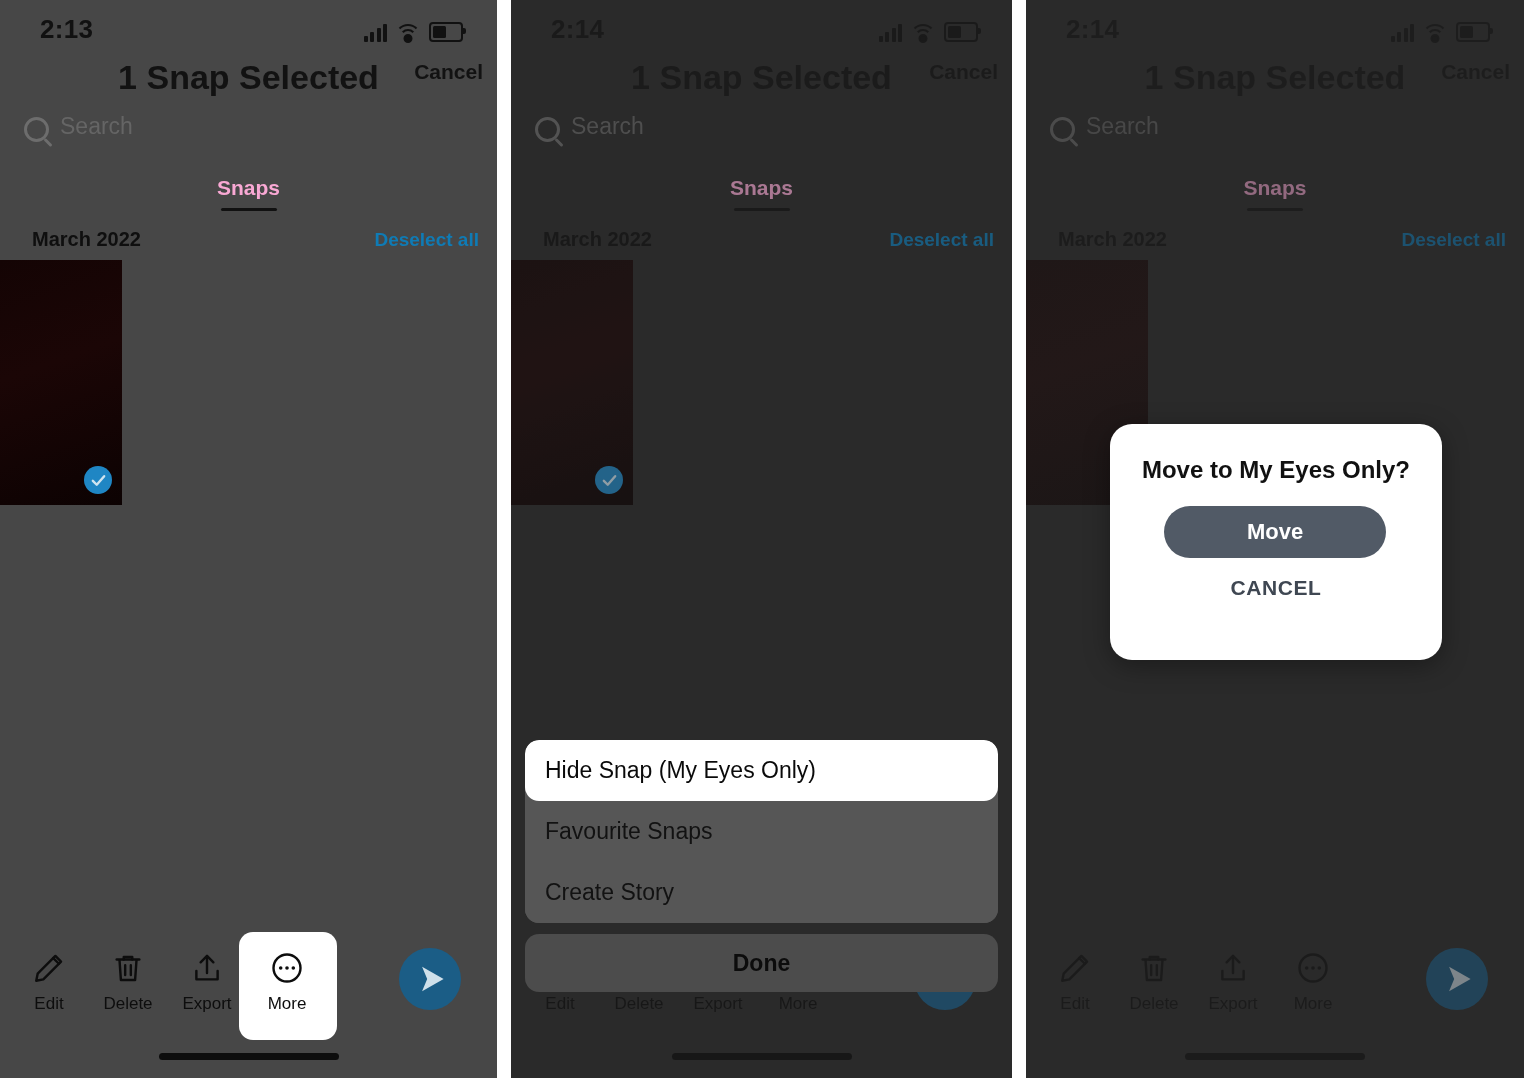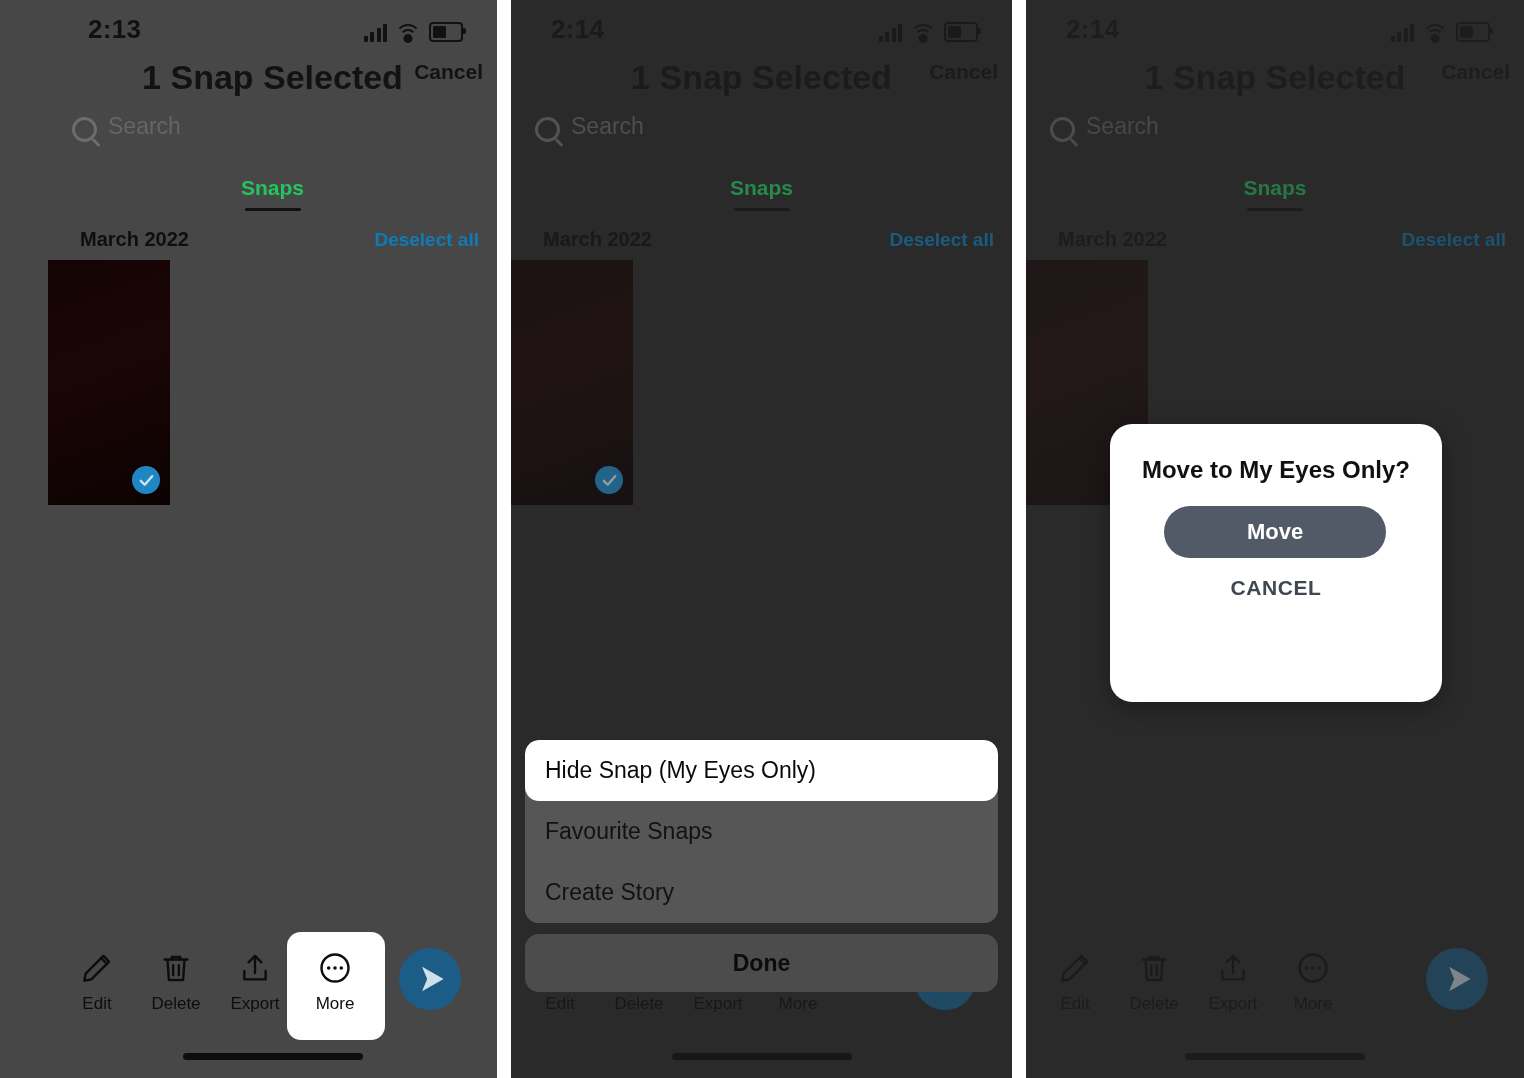--- a/index.html
+++ b/index.html
@@ -11,21 +11,21 @@
   .stage{position:relative;width:1524px;height:1078px;background:#ffffff;}
 
   
   .panel{position:absolute;top:0;height:1078px;overflow:hidden;}
   #panel-1{left:0;width:497px;background:#474747;}
   #panel-2{left:511px;width:501px;background:#2a2a2a;}
   #panel-3{left:1026px;width:498px;background:#2a2a2a;}
 
   
   .content{position:absolute;inset:0;}
-  .dim-1 .content{opacity:1;margin-left:48px;}
+  .dim-1 .content{opacity:1;}
   .dim-2 .content{opacity:.62;}
   .dim-3 .content{opacity:.50;}
 
   
   .statusbar{position:absolute;top:0;left:0;right:0;height:58px;}
   .clock{position:absolute;left:40px;top:14px;font-size:26px;font-weight:bold;color:#111;letter-spacing:.3px;}
   .status-icons{position:absolute;right:34px;top:16px;display:flex;align-items:flex-end;gap:9px;height:26px;}
   .bars{display:flex;align-items:flex-end;gap:2.5px;height:18px;}
   .bars i{display:block;width:4px;background:#111;border-radius:1px;}
   .bars i:nth-child(1){height:6px}.bars i:nth-child(2){height:10px}
@@ -45,21 +45,21 @@
   .nav-cancel{position:absolute;right:14px;top:2px;font-size:21px;font-weight:bold;color:#121212;}
 
   
   .search{position:absolute;top:112px;left:0;right:12px;height:40px;}
   .search .mag{position:absolute;left:24px;top:5px;width:19px;height:19px;border:3px solid #6d6d6d;border-radius:50%;}
   .search .mag::after{content:"";position:absolute;right:-7px;bottom:-5px;width:10px;height:3px;background:#6d6d6d;transform:rotate(45deg);border-radius:2px;}
   .search .ph{position:absolute;left:60px;top:1px;font-size:23px;color:#656565;}
 
   
   .tabs{position:absolute;top:176px;left:0;right:0;height:42px;}
-  .tab{position:absolute;left:0;right:0;text-align:center;font-size:21px;font-weight:bold;color:#22c55e;}
+  .tab{position:absolute;left:0;right:0;text-align:center;font-size:21px;font-weight:bold;color:#f9a8d4;}
   .tab-underline{position:absolute;left:50%;transform:translateX(-50%);top:32px;width:56px;height:3px;background:#111;border-radius:2px;}
 
   
   .section{position:absolute;top:228px;left:12px;right:0;height:26px;}
   .section .month{position:absolute;left:20px;top:0;font-size:20px;font-weight:bold;color:#0f0f0f;}
   .section .deselect{position:absolute;right:18px;top:1px;font-size:19px;font-weight:bold;color:#0f7bb5;}
 
   
   .grid{position:absolute;top:260px;left:0;width:100%;height:250px;}
   .thumb{position:absolute;left:0;top:0;width:122px;height:245px;
@@ -84,21 +84,21 @@
   
   .sheet{position:absolute;left:14px;right:14px;bottom:86px;}
   .sheet-group{border-radius:14px;overflow:hidden;background:#565656;}
   .sheet-item{height:61px;display:flex;align-items:center;padding-left:20px;font-size:23px;color:#101010;}
   .sheet-item.hl{background:#ffffff;border-radius:14px;color:#0a0a0a;}
   .sheet-item.plain{background:#565656;color:#121212;}
   .sheet-done{margin-top:11px;height:58px;border-radius:14px;background:#4c4c4c;display:flex;align-items:center;justify-content:center;font-size:23px;font-weight:bold;color:#0c0c0c;}
 
   
   .scrim{position:absolute;inset:0;background:rgba(0,0,0,0.0);}
-  .modal{position:absolute;left:84px;top:424px;width:332px;height:278px;background:#ffffff;border-radius:22px;
+  .modal{position:absolute;left:84px;top:424px;width:332px;height:236px;background:#ffffff;border-radius:22px;
          box-shadow:0 6px 26px rgba(0,0,0,.35);}
   .modal-title{position:absolute;left:0;right:0;top:32px;text-align:center;font-size:24px;font-weight:bold;color:#111;}
   .modal-move{position:absolute;left:54px;top:82px;width:222px;height:52px;border-radius:26px;background:#515a66;
               display:flex;align-items:center;justify-content:center;font-size:22px;font-weight:bold;color:#ffffff;}
   .modal-cancel{position:absolute;left:0;right:0;top:152px;text-align:center;font-size:21px;font-weight:bold;color:#3f4752;letter-spacing:.6px;}
 </style>
 </head>
 <body>
 
 <div class="stage">

